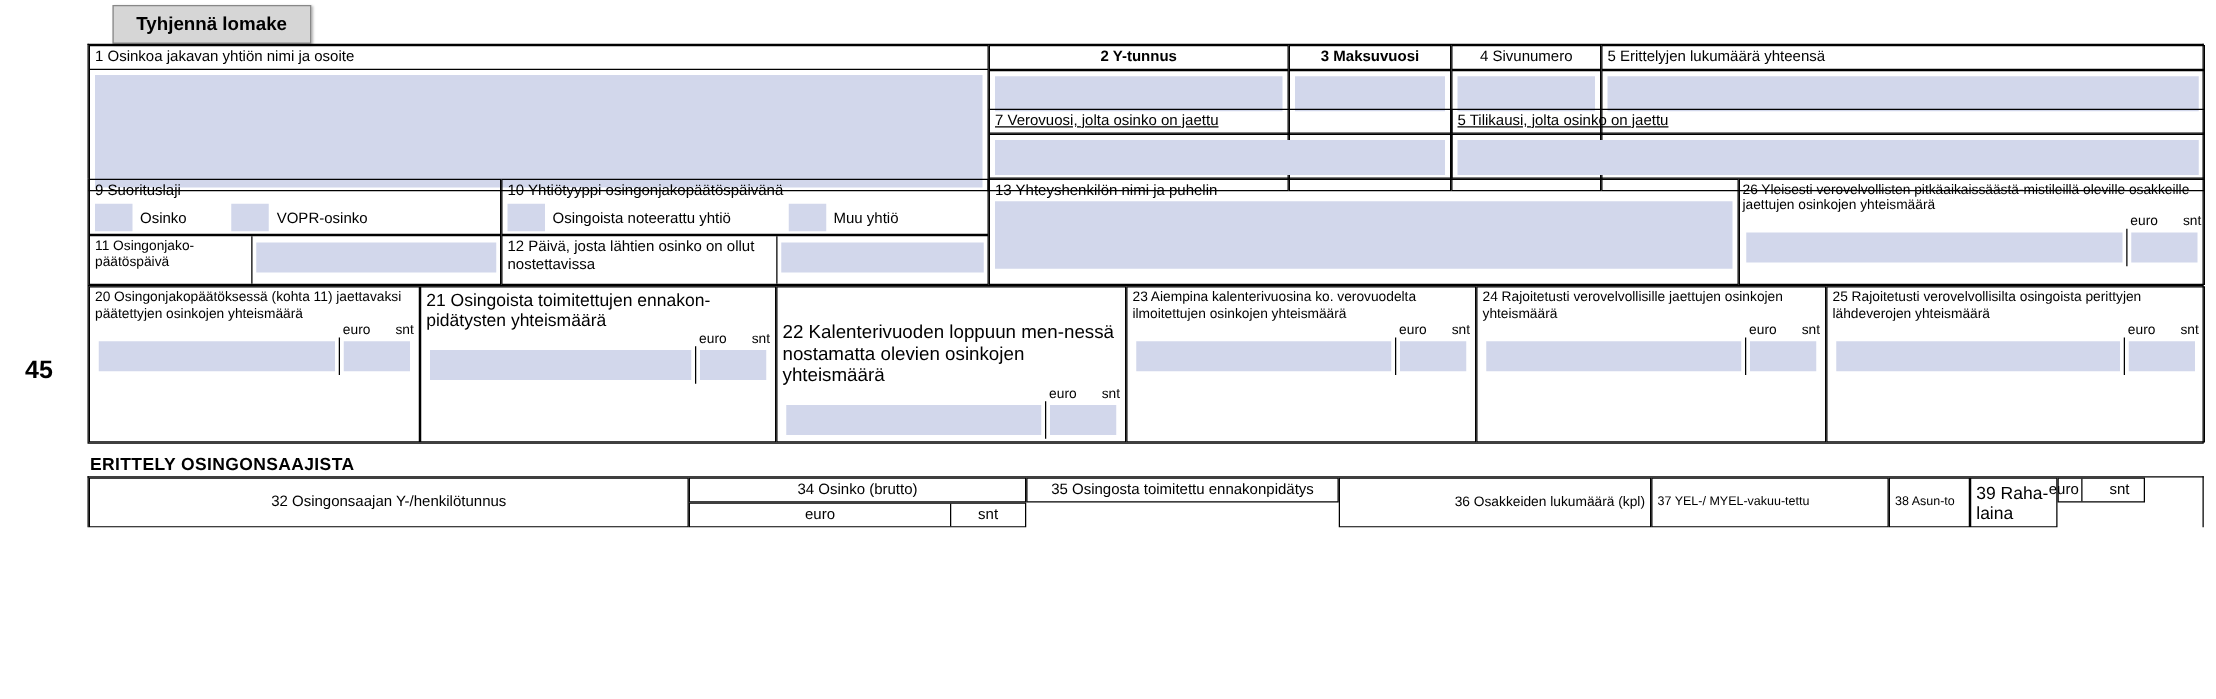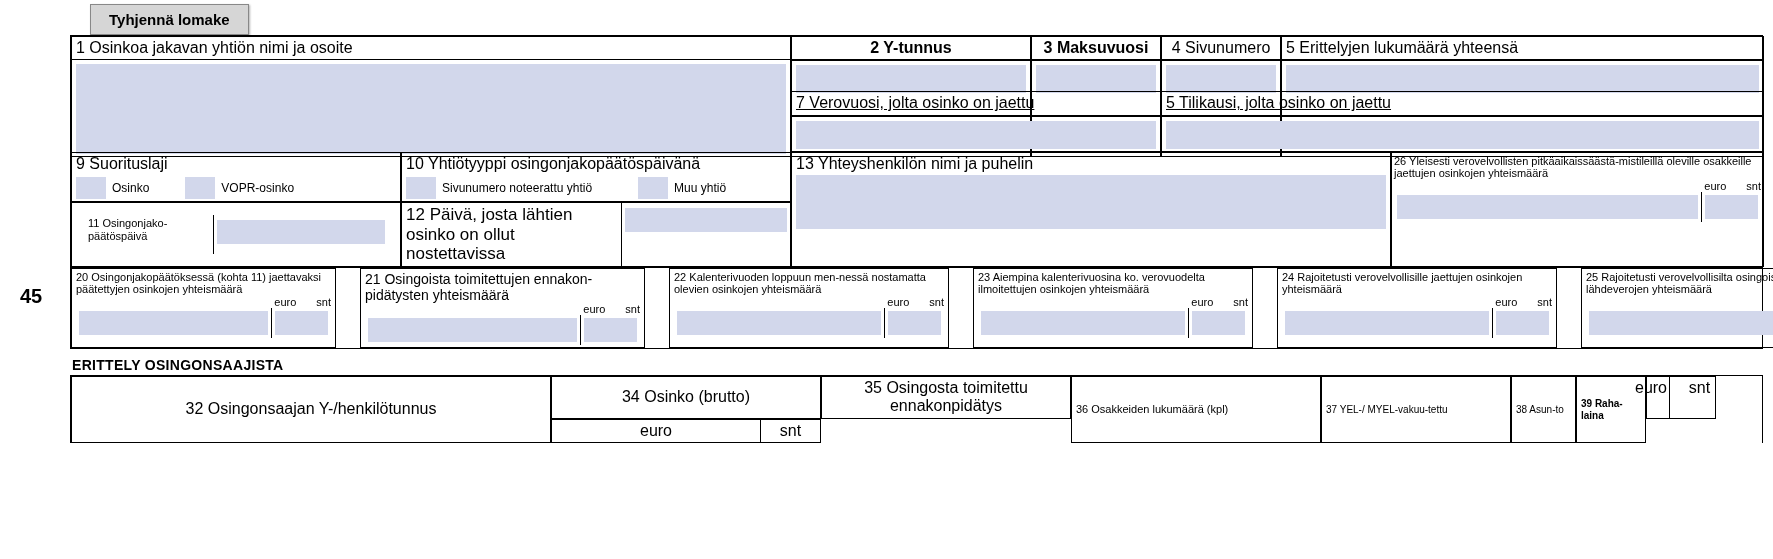--- a/index.html
+++ b/index.html
@@ -42,21 +42,21 @@
     left: -50px;
     top: 250px;
     font-size: 20px;
     font-weight: bold;
   }
   .cell {
     border: 1px solid #000;
     position: relative;
     padding: 2px 4px 2px 4px;
   }
-  .cell .lbl { font-size: 16px; line-height: 1.15; }
+  .cell .lbl { font-size: 12px; line-height: 1.15; }
   .cell .lbl.b { font-weight: bold; }
   .cell .lbl.c { text-align: center; }
   .fill {
     background: #d2d7eb;
     height: 28px;
     margin-top: 2px;
   }
   .fill.tall { height: 90px; }
   .fill.short { height: 24px; }
   .inline-fill {
@@ -78,21 +78,20 @@
     grid-template-columns: 720px 370px 603px;
   }
   .row2 {
     display: grid;
     grid-template-columns: 330px 390px 600px 373px;
   }
   .row2 .cell { min-height: 40px; }
   .row4 {
     display: grid;
     grid-template-columns: 265px 285px 280px 280px 280px 303px;
-    gap: 24px;
   }
   .eurosnt {
     display: flex;
     justify-content: flex-end;
     gap: 6px;
     font-size: 11px;
   }
   .eurosnt span:first-child { margin-right: 14px; }
   .subrow {
     display: grid;
@@ -189,21 +188,21 @@
         <span class="inline-fill"></span>
         <span>Osinko</span>
         <span class="inline-fill" style="margin-left:30px;"></span>
         <span>VOPR-osinko</span>
       </div>
     </div>
     <div class="cell">
       <div class="lbl">10 Yhtiötyyppi osingonjakopäätöspäivänä</div>
       <div class="checkbox-line">
         <span class="inline-fill"></span>
-        <span>Sivunumero noteerattu yhtiö</span>
+        <span>Osingoista noteerattu yhtiö</span>
         <span class="inline-fill" style="margin-left:40px;"></span>
         <span>Muu yhtiö</span>
       </div>
     </div>
     <div class="cell" style="grid-row:span 2;">
       <div class="lbl">13 Yhteyshenkilön nimi ja puhelin</div>
       <div class="fill" style="height:54px;"></div>
     </div>
     <div class="cell" style="grid-row:span 2; padding:2px;">
       <div class="lbl" style="font-size:11px;">26 Yleisesti verovelvollisten pitkäaikaissäästä-mistileillä oleville osakkeille jaettujen osinkojen yhteismäärä</div>
@@ -214,31 +213,31 @@
       <div class="subrow">
         <div>
             <div class="fill short"></div>
           </div>
         <div>
             <div class="fill short"></div>
           </div>
       </div>
     </div>
 
-    <div class="cell" style="display:grid; grid-template-columns:130px 1fr; padding:12px;">
+    <div class="cell" style="display:grid; grid-template-columns:130px 1fr; padding:0;">
       <div style="padding:2px 4px; border-right:1px solid #000;">
         <div class="lbl" style="font-size:11px;">11 Osingonjako-päätöspäivä</div>
       </div>
       <div style="padding:3px;">
           <div class="fill short"></div>
         </div>
     </div>
     <div class="cell" style="display:grid; grid-template-columns:220px 1fr; padding:0;">
       <div style="padding:2px 4px; border-right:1px solid #000;">
-        <div class="lbl" style="font-size:17px;">12 Päivä, josta lähtien osinko on ollut nostettavissa</div>
+        <div class="lbl" style="font-size:12px;">12 Päivä, josta lähtien osinko on ollut nostettavissa</div>
       </div>
       <div style="padding:3px;">
           <div class="fill short"></div>
         </div>
     </div>
   </div>
 
   <div class="row4" style="border:1px solid #000;">
     <div class="cell">
       <div class="lbl" style="font-size:11px;">20 Osingonjakopäätöksessä (kohta 11) jaettavaksi päätettyjen osinkojen yhteismäärä</div>
@@ -264,21 +263,21 @@
       <div class="subrow">
           <div>
             <div class="fill short"></div>
           </div>
           <div>
             <div class="fill short"></div>
           </div>
         </div>
     </div>
     <div class="cell">
-      <div class="lbl" style="font-size:11px;">22 Kalenterivuoden loppuun men-nessä nostamatta olevien osinkojen yhteismäärä</div>
+      <div class="lbl" style="font-size:15px;margin-top:25px;">22 Kalenterivuoden loppuun men-nessä nostamatta olevien osinkojen yhteismäärä</div>
       <div class="eurosnt">
           <span>euro</span>
           <span>snt</span>
         </div>
       <div class="subrow">
           <div>
             <div class="fill short"></div>
           </div>
           <div>
             <div class="fill short"></div>
@@ -337,31 +336,31 @@
   <div class="row5">
     <div class="cell" style="grid-row:span 2; text-align:center;">
         <div class="lbl">32 Osingonsaajan Y-/henkilötunnus</div>
       </div>
     <div class="cell" style="text-align:center;">
         <div class="lbl">34 Osinko (brutto)</div>
       </div>
     <div class="cell" style="text-align:center;">
         <div class="lbl">35 Osingosta toimitettu ennakonpidätys</div>
       </div>
-    <div class="cell" style="grid-row:span 2; text-align:left;">
+    <div class="cell" style="grid-row:span 2; text-align:right;">
         <div class="lbl" style="font-size:11px;">36 Osakkeiden lukumäärä (kpl)</div>
       </div>
     <div class="cell" style="grid-row:span 2;">
         <div class="lbl" style="font-size:10px;">37 YEL-/ MYEL-vakuu-tettu</div>
       </div>
     <div class="cell" style="grid-row:span 2;">
         <div class="lbl" style="font-size:10px;">38 Asun-to</div>
       </div>
     <div class="cell" style="grid-row:span 2;">
-        <div class="lbl" style="font-size:10px;font-weight:bold;">39 Raha-laina</div>
+        <div class="lbl" style="font-size:14px;">39 Raha-laina</div>
       </div>
     <div class="cell" style="display:grid; grid-template-columns:1fr 60px; padding:0;">
       <div style="text-align:center; padding:2px;" class="lbl">euro</div>
       <div style="border-left:1px solid #000; text-align:center; padding:2px;" class="lbl">snt</div>
     </div>
     <div class="cell" style="display:grid; grid-template-columns:1fr 60px; padding:0;">
       <div style="text-align:center; padding:2px;" class="lbl">euro</div>
       <div style="border-left:1px solid #000; text-align:center; padding:2px;" class="lbl">snt</div>
     </div>
   </div>

